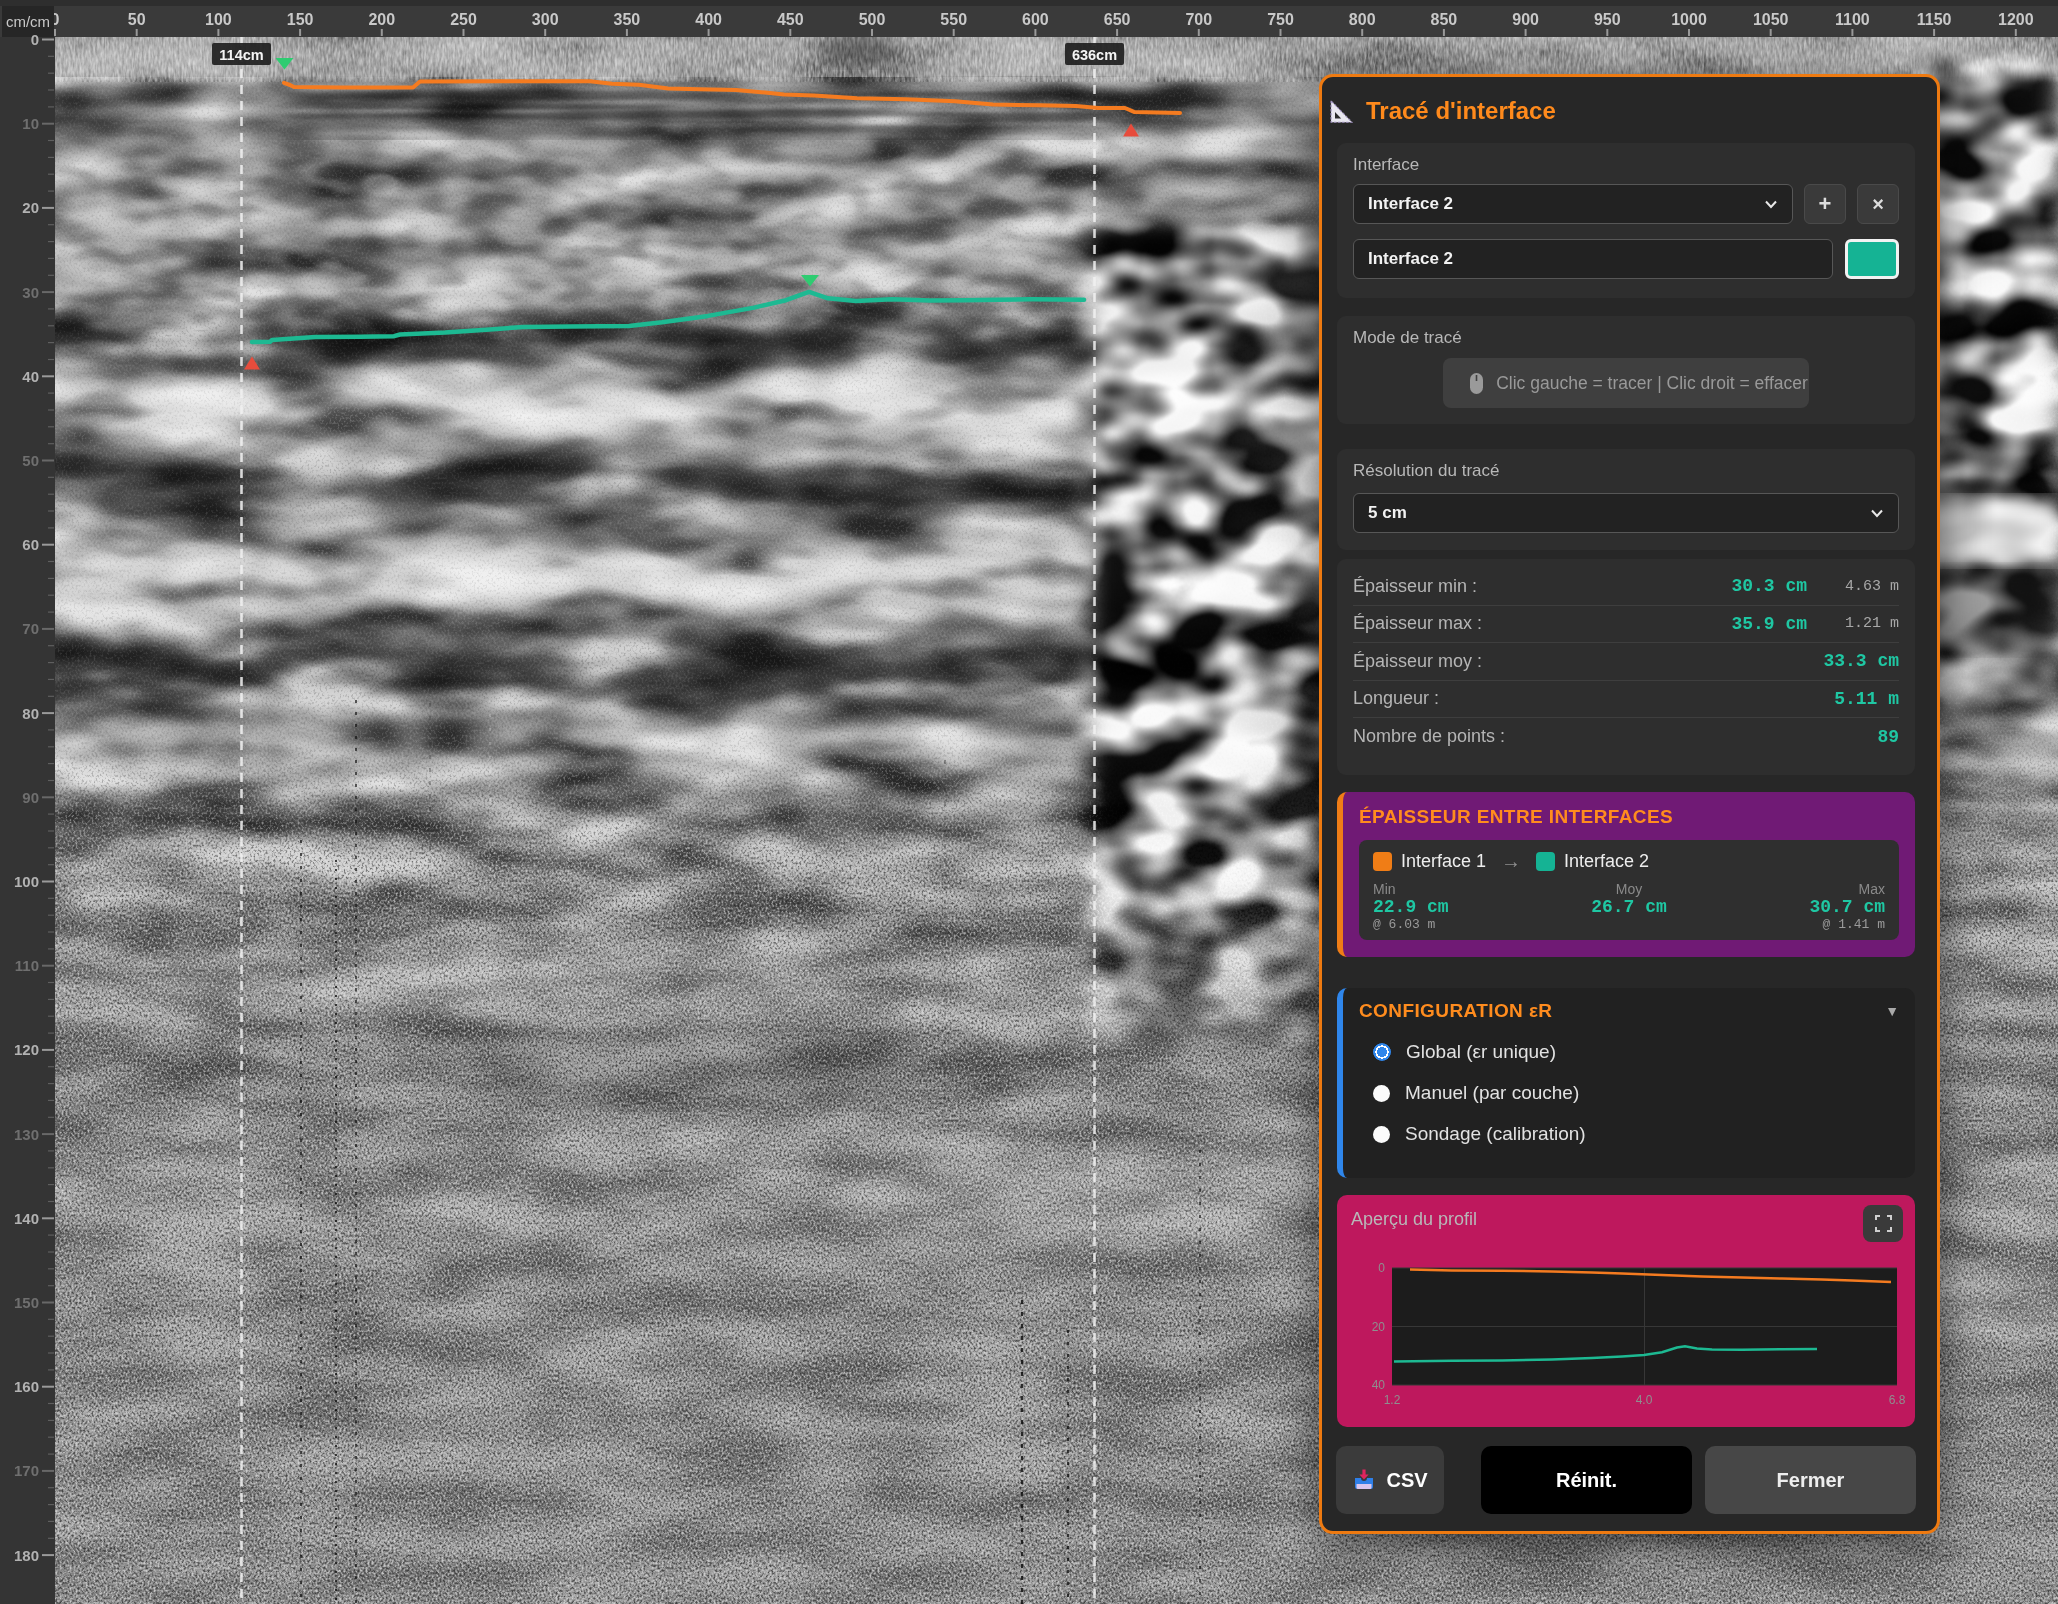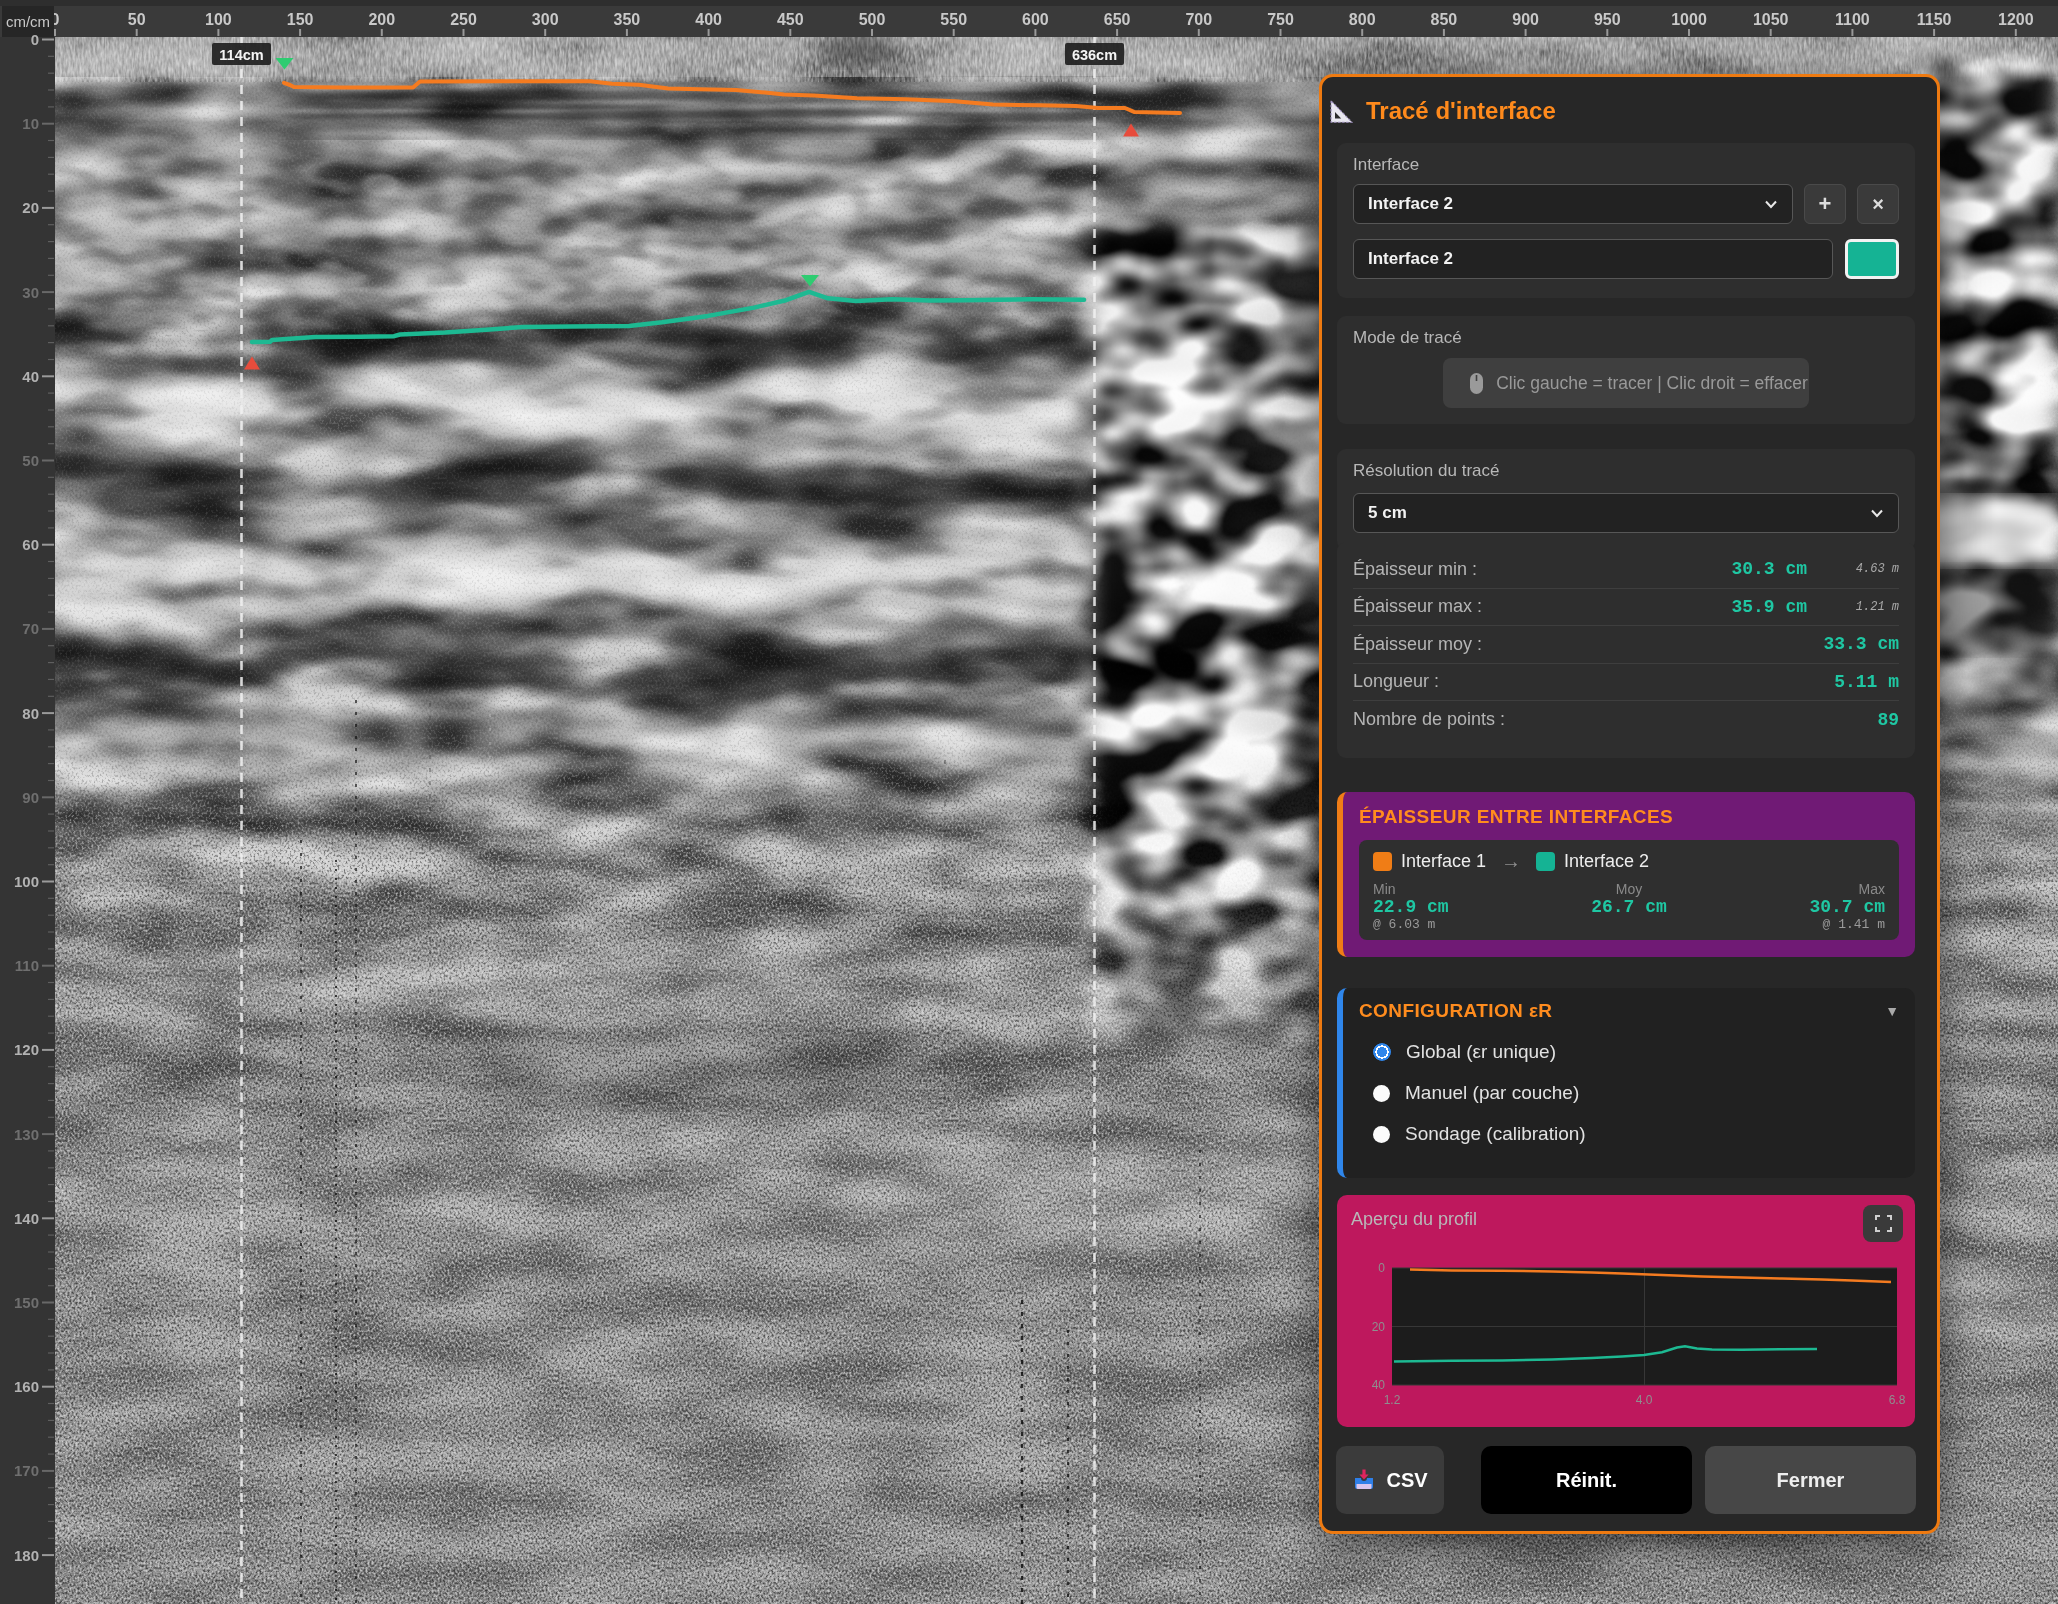--- a/index.html
+++ b/index.html
@@ -13,21 +13,21 @@
 .field{background:#222;border:1px solid #575757;border-radius:6px;height:40px;display:flex;
 align-items:center;padding:0 14px;color:#f2f2f2;font-size:17px;font-weight:bold;}
 .chev{margin-left:auto;width:14px;height:14px;}
 .sq{background:#3a3a3a;border:1px solid #4a4a4a;border-radius:6px;width:42px;height:40px;display:flex;
 align-items:center;justify-content:center;color:#ddd;font-size:22px;font-weight:bold;}
 .pill{margin:10px auto 0;width:366px;height:50px;background:#3f3f3f;border-radius:8px;display:flex;
 align-items:center;justify-content:center;gap:12px;color:#999;font-size:17.5px;padding-left:25px;}
 .srow{display:flex;align-items:center;height:37.5px;}
 .srow .sl{color:#b5b5b5;font-size:18px;}
 .srow .sv{margin-left:auto;font-family:"Liberation Mono",monospace;font-weight:bold;font-size:18px;color:#1fc7a3;}
-.srow .ss{width:92px;text-align:right;font-family:"Liberation Mono",monospace;font-size:12px;color:#a8a8a8;font-style:italic;}
+.srow .ss{width:92px;text-align:right;font-family:"Liberation Mono",monospace;font-size:15px;color:#a8a8a8;}
 .sep{border-bottom:1px solid #3e3e3e;}
 .oh3{color:#ff8c1e;font-size:19px;font-weight:bold;letter-spacing:.4px;}
 .csw{width:19px;height:19px;border-radius:4px;display:inline-block;}
 .mini{font-family:"Liberation Mono",monospace;}
 .rrow{display:flex;align-items:center;gap:15px;height:26px;color:#e2e2e2;font-size:19px;}
 .rc{width:17px;height:17px;border-radius:50%;flex:0 0 17px;}
 .btn{height:68px;border-radius:10px;display:flex;align-items:center;justify-content:center;
 font-size:20px;font-weight:bold;color:#fff;gap:10px;}
 </style></head>
 <body>
@@ -405,21 +405,21 @@
           </svg>Clic gauche = tracer | Clic droit = effacer</div>
  </div>
 
  <div class="abs grp" style="top:372px;height:101px;">
   <div class="lbl">Résolution du tracé</div>
   <div class="field" style="margin-top:12px;">5 cm<svg class="chev" viewBox="0 0 14 14">
             <path d="M2 4.5 L7 10 L12 4.5" fill="none" stroke="#e8e8e8" stroke-width="2"></path>
           </svg></div>
  </div>
 
- <div class="abs grp" style="top:465px;height:216px;padding:9px 16px;">
+ <div class="abs grp" style="top:482px;height:216px;padding:9px 16px;">
   <div class="srow sep">
           <span class="sl">Épaisseur min :</span>
           <span class="sv">30.3 cm</span>
           <span class="ss">4.63 m</span>
         </div>
   <div class="srow sep">
           <span class="sl">Épaisseur max :</span>
           <span class="sv">35.9 cm</span>
           <span class="ss">1.21 m</span>
         </div>

